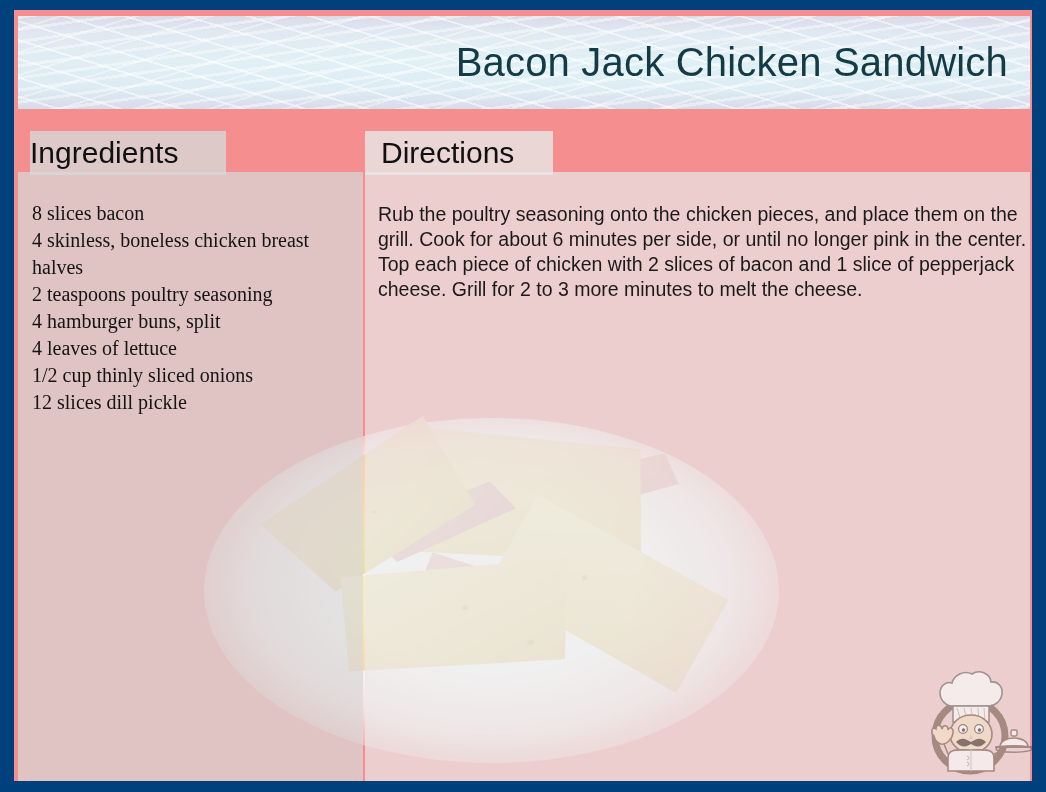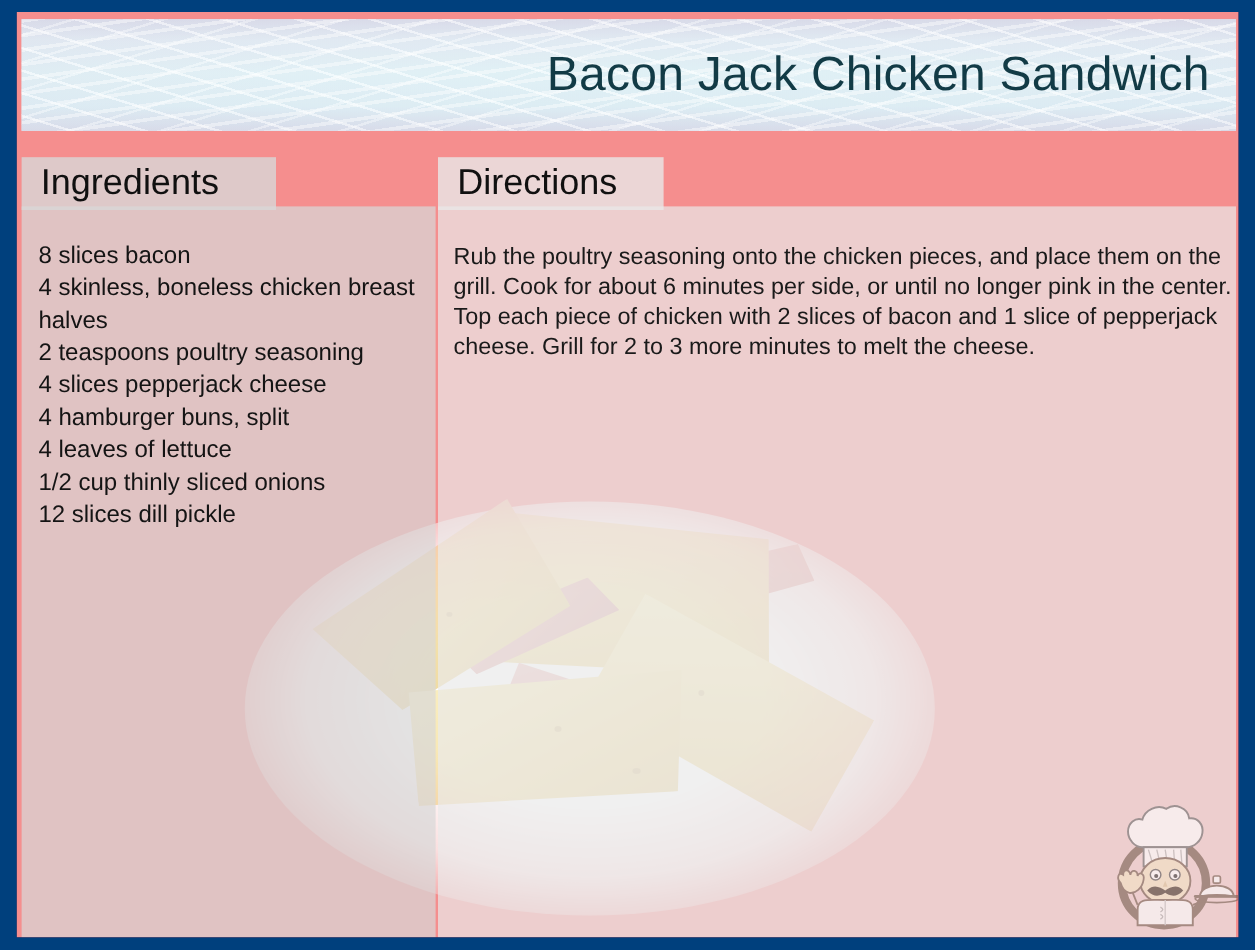--- a/index.html
+++ b/index.html
@@ -169,41 +169,41 @@
     position: absolute;
     top: 121px;
     height: 44px;
     z-index: 3;
     display: flex;
     align-items: center;
     font-size: 30px;
     color: #101010;
   }
   .tab-ingredients {
-    left: 4px;
+    left: 16px;
     width: 196px;
-    padding-left: 16px;
     background: rgba(216,216,216,0.80);
   }
   .tab-directions {
     left: 351px;
     width: 172px;
     padding-left: 16px;
     background: rgba(233,233,233,0.80);
   }
 
   .ing-list {
     position: absolute;
     left: 18px;
     top: 190px;
     width: 320px;
     z-index: 4;
     font-size: 20px;
     line-height: 27px;
     color: #141414;
+    font-family: Liberation Serif, serif;
   }
   .ing-list div { white-space: pre-wrap; }
 
   .dir-body {
     position: absolute;
     left: 364px;
     top: 192px;
     width: 650px;
     z-index: 4;
     font-size: 19.5px;
@@ -260,21 +260,20 @@
       <span>Ingredients</span>
     </div>
     <div class="tab tab-directions">
       <span>Directions</span>
     </div>
 
     <div class="ing-list">
       <div>8 slices bacon</div>
       <div>4 skinless, boneless chicken breast halves</div>
       <div>2 teaspoons poultry seasoning</div>
-      <div>4 slices pepperjack cheese</div>
       <div>4 hamburger buns, split</div>
       <div>4 leaves of lettuce</div>
       <div>1/2 cup thinly sliced onions</div>
       <div>12 slices dill pickle</div>
     </div>
 
     <div class="dir-body">
       <p>Rub the poultry seasoning onto the chicken pieces, and place them on the grill. Cook for about 6 minutes per side, or until no longer pink in the center. Top each piece of chicken with 2 slices of bacon and 1 slice of pepperjack cheese. Grill for 2 to 3 more minutes to melt the cheese.</p>
     </div>
 

